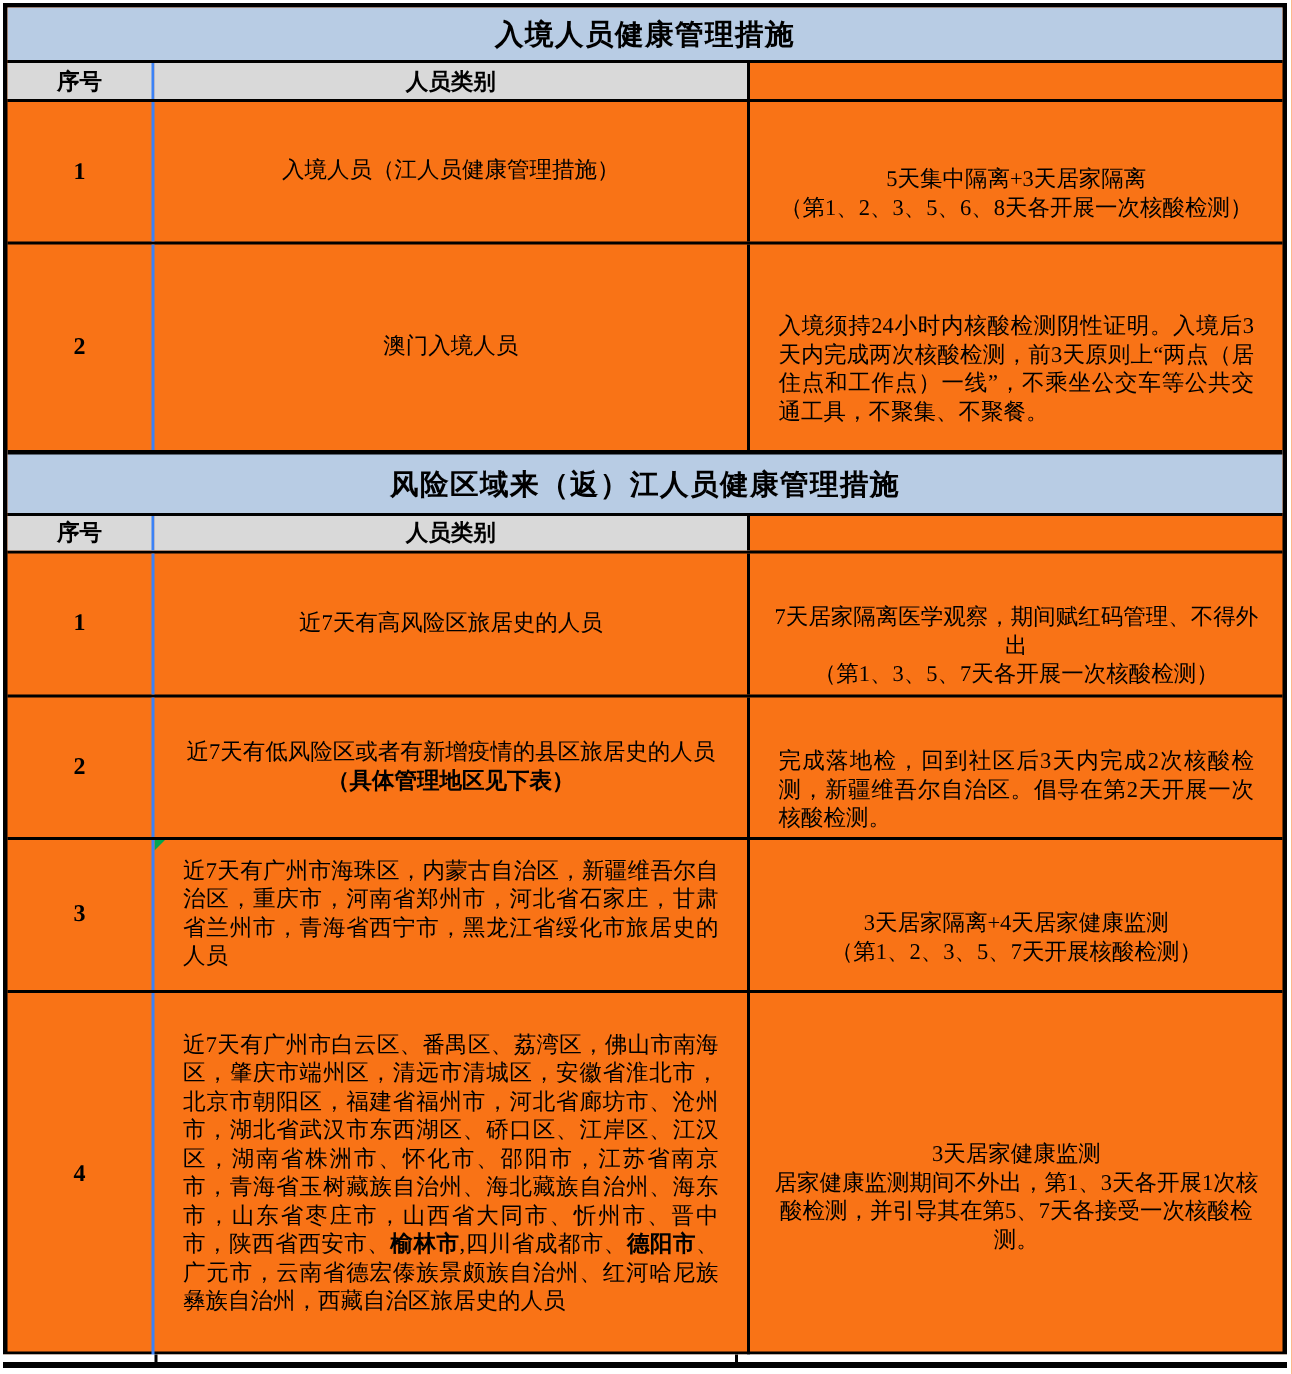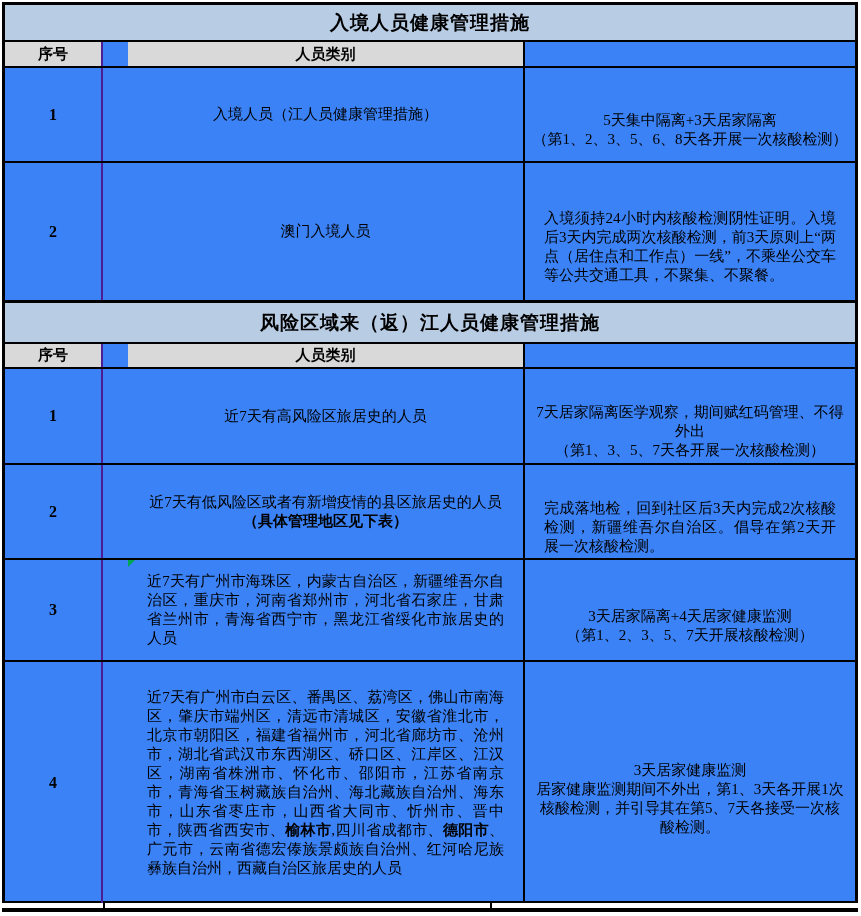--- a/index.html
+++ b/index.html
@@ -4,28 +4,28 @@
 <style>
   html,body{margin:0;padding:0;}
   body{
     width:861px;height:916px;position:relative;background:#ffffff;
     font-family:"Liberation Serif","DejaVu Serif",serif;color:#000;
     -webkit-font-smoothing:none;
   }
   .tbl{
     position:absolute;left:2px;top:2px;width:856px;height:901px;
     box-sizing:border-box;border:3px solid #000;border-bottom:2px solid #000;
-    display:flex;flex-direction:column;background:#3b82f6;
+    display:flex;flex-direction:column;background:#f97316;
   }
   .r{display:flex;box-sizing:border-box;border-top:2px solid #000;flex:0 0 auto;}
   .r:first-child{border-top:0;}
   .r.thick-top{border-top:3px solid #000;}
   .c{box-sizing:border-box;display:flex;flex-direction:column;justify-content:center;overflow:hidden;position:relative;}
-  .c-no{width:98px;border-right:2px solid #4c1d95;text-align:center;font-weight:bold;font-size:16px;}
-  .c-cat{width:397px;border-right:2px solid #000;margin-left:25px;}
+  .c-no{width:98px;border-right:2px solid #3b82f6;text-align:center;font-weight:bold;font-size:16px;}
+  .c-cat{width:397px;border-right:2px solid #000;}
   .c-me{flex:1;margin-top:31px;}
   .title-row{background:#b8cce4;}
   .title-cell{width:100%;text-align:center;font-weight:bold;font-size:19px;letter-spacing:1px;}
   .hdr .c{background:#d9d9d9;font-weight:bold;font-size:15px;text-align:center;}
   .txt{font-size:15px;line-height:19px;}
   .cent{text-align:center;}
   .just{text-align:justify;padding:0 19px;}
   .pad{padding:0 10px;}
   .blk{display:block;}
   .b{font-weight:bold;}

